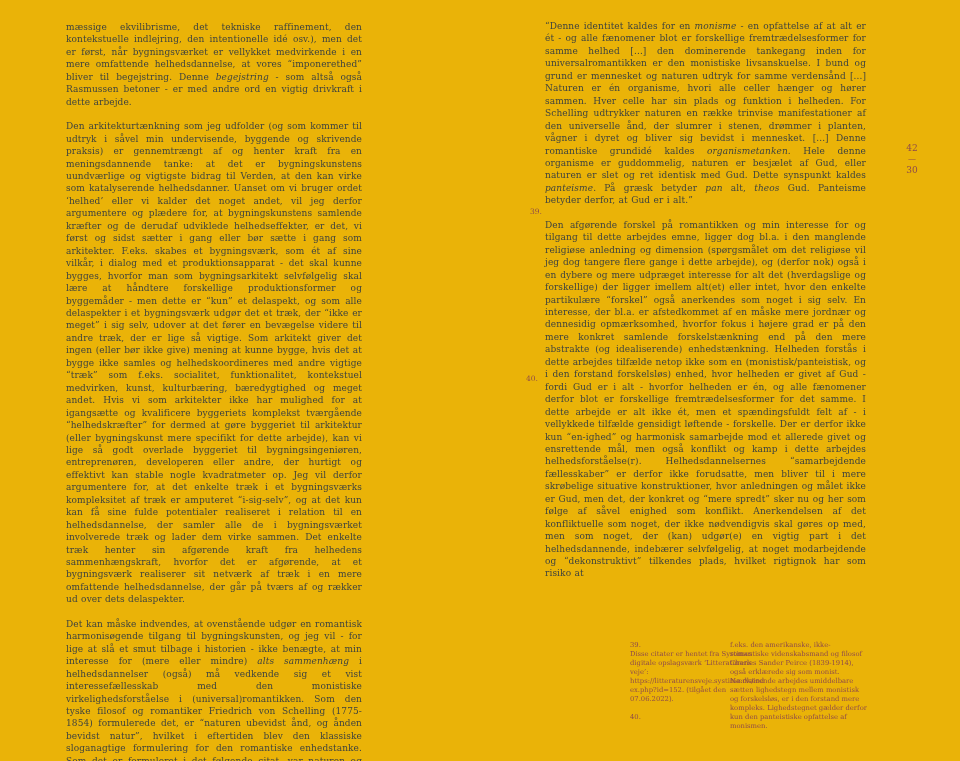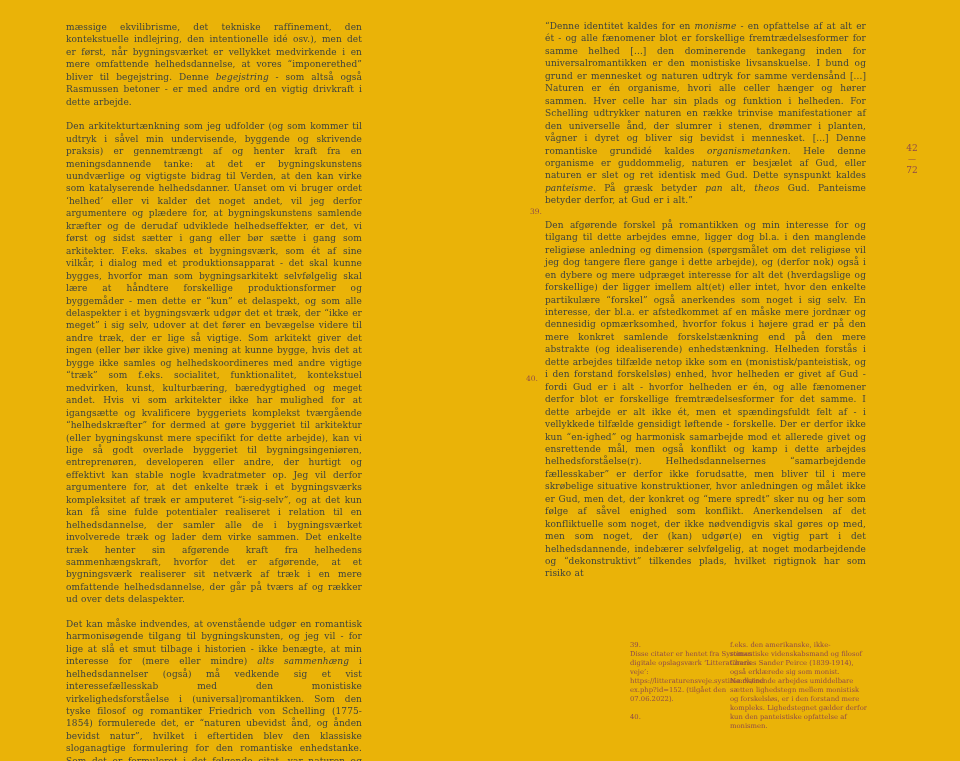--- a/index.html
+++ b/index.html
@@ -96,21 +96,21 @@
     <p class="body">“Denne identitet kaldes for en <em>monisme</em> - en opfattelse af at alt er ét - og alle fænomener blot er forskellige fremtrædelsesformer for samme helhed [...] den dominerende tankegang inden for universalromantikken er den monistiske livsanskuelse. I bund og grund er mennesket og naturen udtryk for samme verdensånd [...] Naturen er én organisme, hvori alle celler hænger og hører sammen. Hver celle har sin plads og funktion i helheden. For Schelling udtrykker naturen en række trinvise manifestationer af den universelle ånd, der slumrer i stenen, drømmer i planten, vågner i dyret og bliver sig bevidst i mennesket. [...] Denne romantiske grundidé kaldes <em>organismetanken</em>. Hele denne organisme er guddommelig, naturen er besjælet af Gud, eller naturen er slet og ret identisk med Gud. Dette synspunkt kaldes <em>panteisme</em>. På græsk betyder <em>pan</em> alt, <em>theos</em> Gud. Panteisme betyder derfor, at Gud er i alt.”</p>
     <p class="body">Den afgørende forskel på romantikken og min interesse for og tilgang til dette arbejdes emne, ligger dog bl.a. i den manglende religiøse anledning og dimension (spørgsmålet om det religiøse vil jeg dog tangere flere gange i dette arbejde), og (derfor nok) også i en dybere og mere udpræget interesse for alt det (hverdagslige og forskellige) der ligger imellem alt(et) eller intet, hvor den enkelte partikulære “forskel” også anerkendes som noget i sig selv. En interesse, der bl.a. er afstedkommet af en måske mere jordnær og dennesidig opmærksomhed, hvorfor fokus i højere grad er på den mere konkret samlende forskelstænkning end på den mere abstrakte (og idealiserende) enhedstænkning. Helheden forstås i dette arbejdes tilfælde netop ikke som en (monistisk/panteistisk, og i den forstand forskelsløs) enhed, hvor helheden er givet af Gud - fordi Gud er i alt - hvorfor helheden er én, og alle fænomener derfor blot er forskellige fremtrædelsesformer for det samme. I dette arbejde er alt ikke ét, men et spændingsfuldt felt af - i vellykkede tilfælde gensidigt løftende - forskelle. Der er derfor ikke kun “en-ighed” og harmonisk samarbejde mod et allerede givet og ensrettende mål, men også konflikt og kamp i dette arbejdes helhedsforståelse(r). Helhedsdannelsernes “samarbejdende fællesskaber” er derfor ikke forudsatte, men bliver til i mere skrøbelige situative konstruktioner, hvor anledningen og målet ikke er Gud, men det, der konkret og “mere spredt” sker nu og her som følge af såvel enighed som konflikt. Anerkendelsen af det konfliktuelle som noget, der ikke nødvendigvis skal gøres op med, men som noget, der (kan) udgør(e) en vigtig part i det helhedsdannende, indebærer selvfølgelig, at noget modarbejdende og “dekonstruktivt” tilkendes plads, hvilket rigtignok har som risiko at</p>
   </div>
 
   <div class="margin-marker marker-39">39.</div>
   <div class="margin-marker marker-40">40.</div>
 
   <div class="page-numbers">
     <div>42</div>
     <div class="sep">—</div>
-    <div>72</div>
+    <div>30</div>
   </div>
 
   <div class="footnotes-col footnotes-col-1">
     <div class="fn">
       <div class="fn-num">39.</div>
       <div class="fn-text">Disse citater er hentet fra Systimes digitale opslagsværk ‘Litteraturens veje’: https://litteraturensveje.systime.dk/index.php?id=152. (tilgået den 07.06.2022).</div>
     </div>
     <div class="fn">
       <div class="fn-num">40.</div>
     </div>

